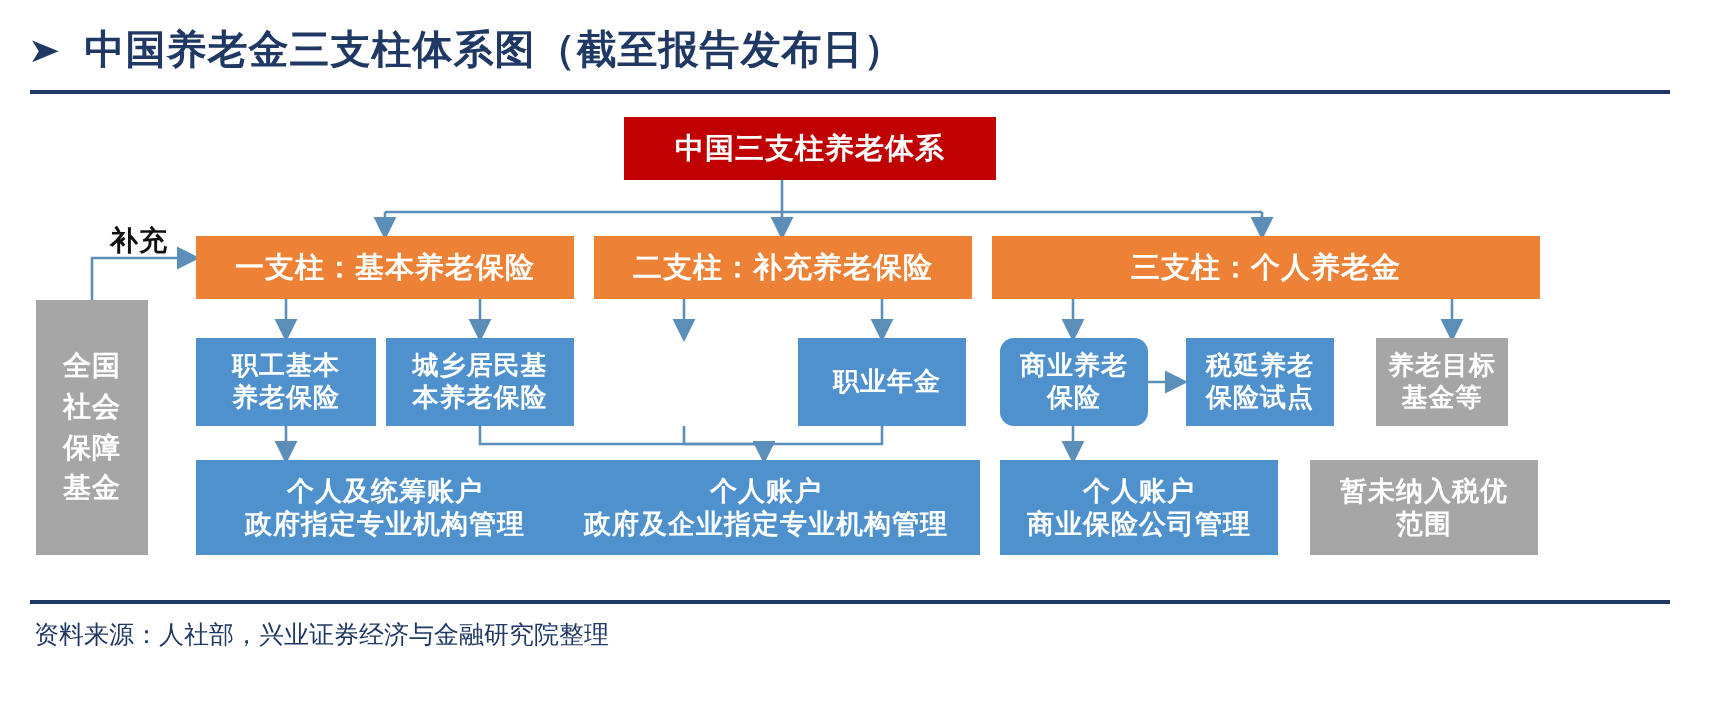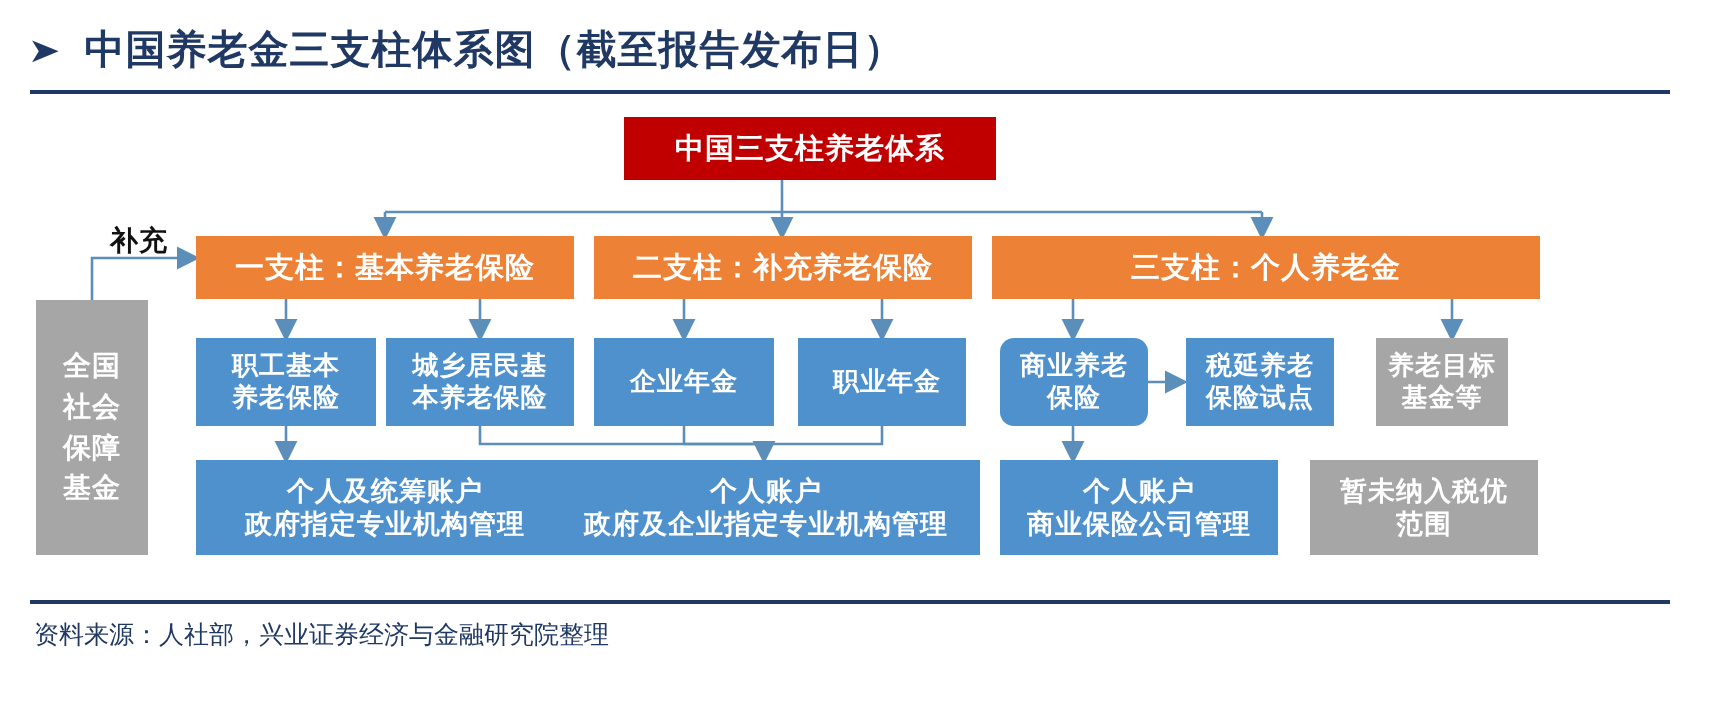--- a/index.html
+++ b/index.html
@@ -142,23 +142,20 @@
   </div>
 
   <div class="node blue" style="left:196px;top:338px;width:180px;height:88px;font-size:26px;">
     <span>职工基本</span>
     <span>养老保险</span>
   </div>
   <div class="node blue" style="left:386px;top:338px;width:188px;height:88px;font-size:26px;">
     <span>城乡居民基</span>
     <span>本养老保险</span>
   </div>
-  <div class="node blue" style="left:594px;top:338px;width:180px;height:88px;font-size:26px;">
-    <span>企业年金</span>
-  </div>
   <div class="node blue" style="left:798px;top:338px;width:168px;height:88px;font-size:26px;padding-left:10px;">
     <span>职业年金</span>
   </div>
   <div class="node blue" style="left:1000px;top:338px;width:148px;height:88px;font-size:26px;border-radius:14px;">
     <span>商业养老</span>
     <span>保险</span>
   </div>
   <div class="node blue" style="left:1186px;top:338px;width:148px;height:88px;font-size:26px;">
     <span>税延养老</span>
     <span>保险试点</span>

